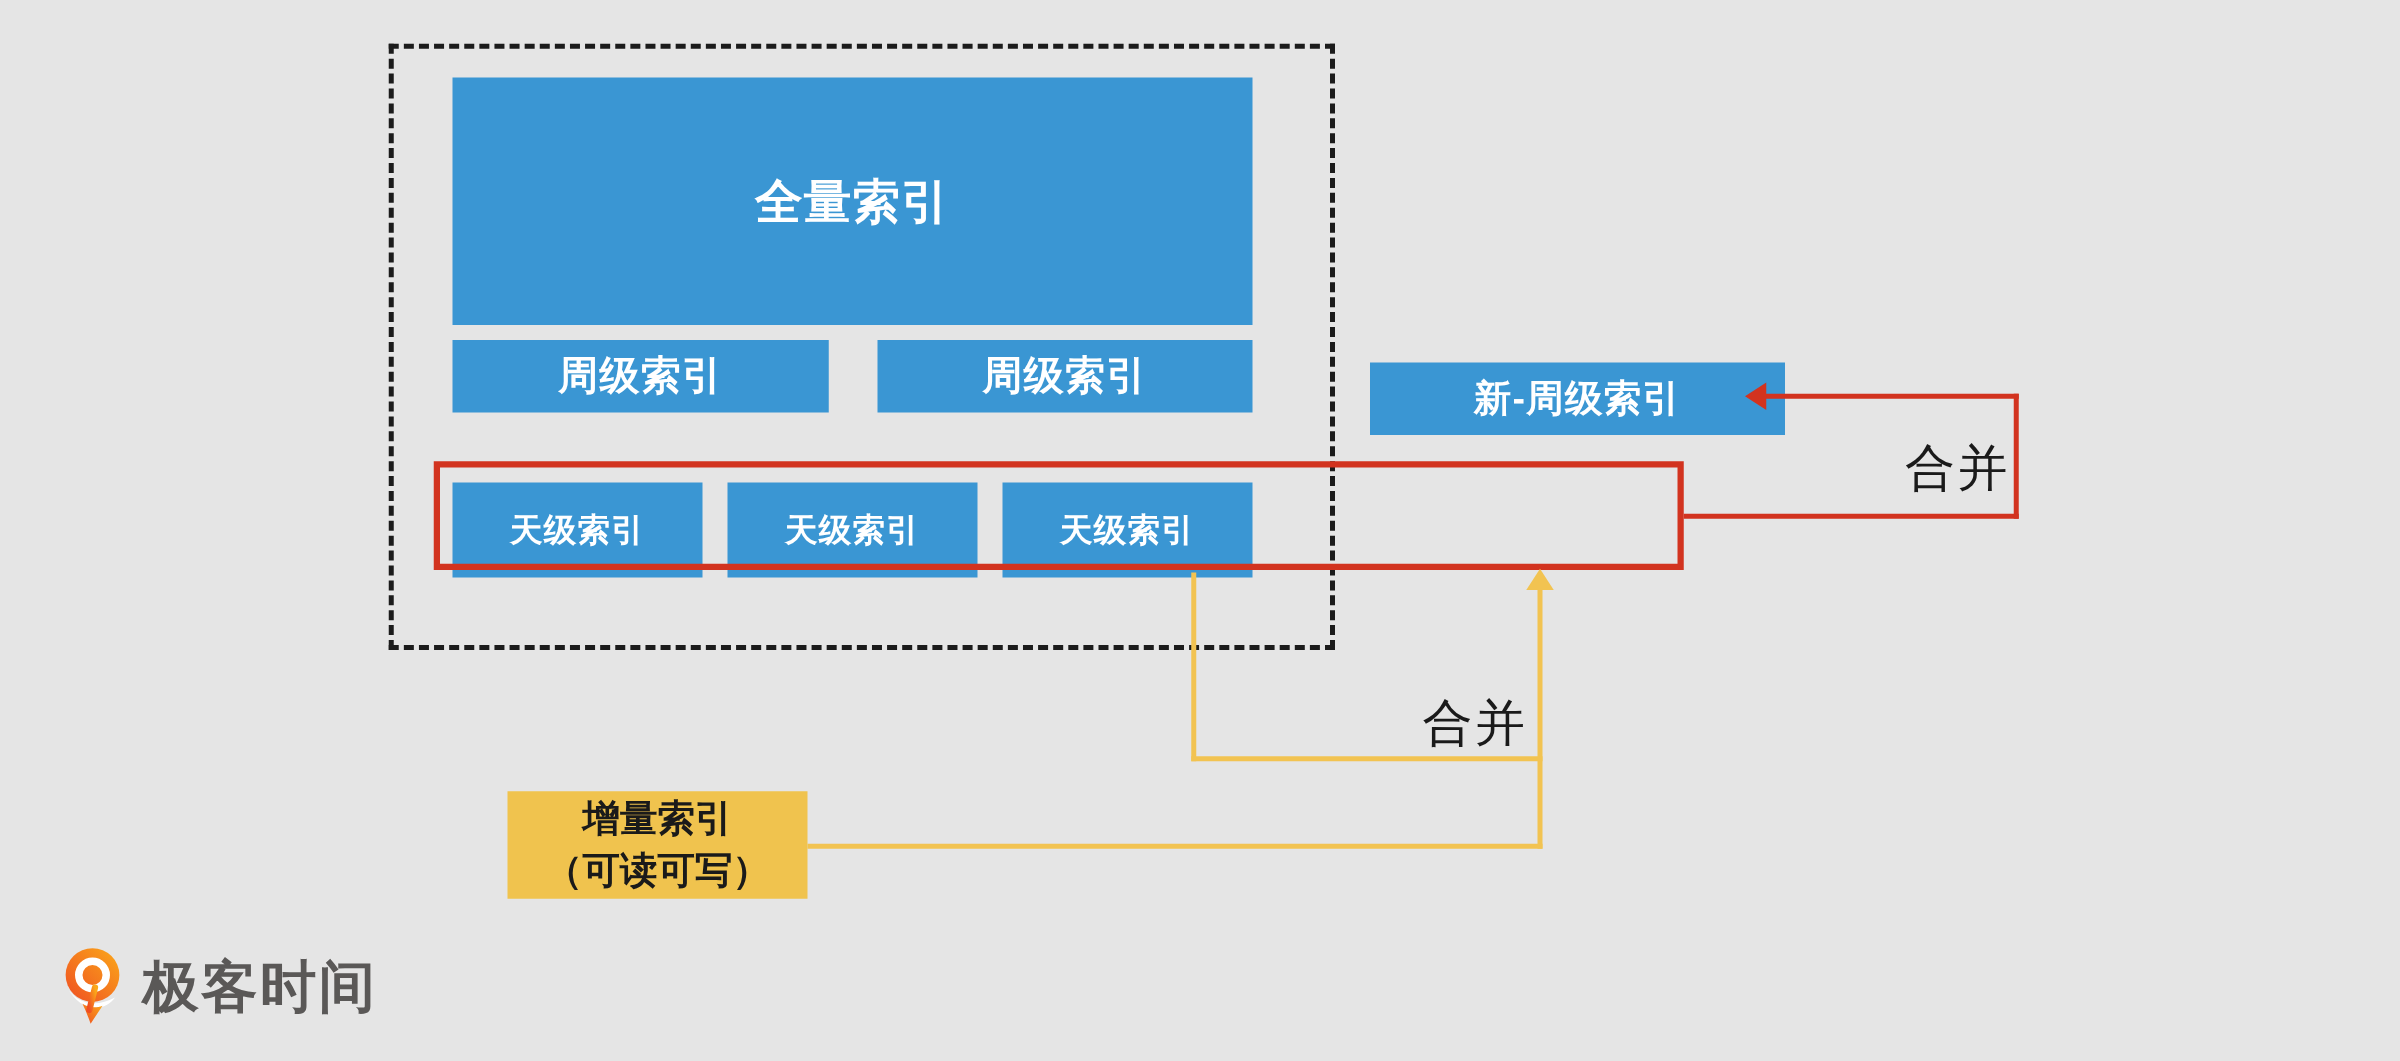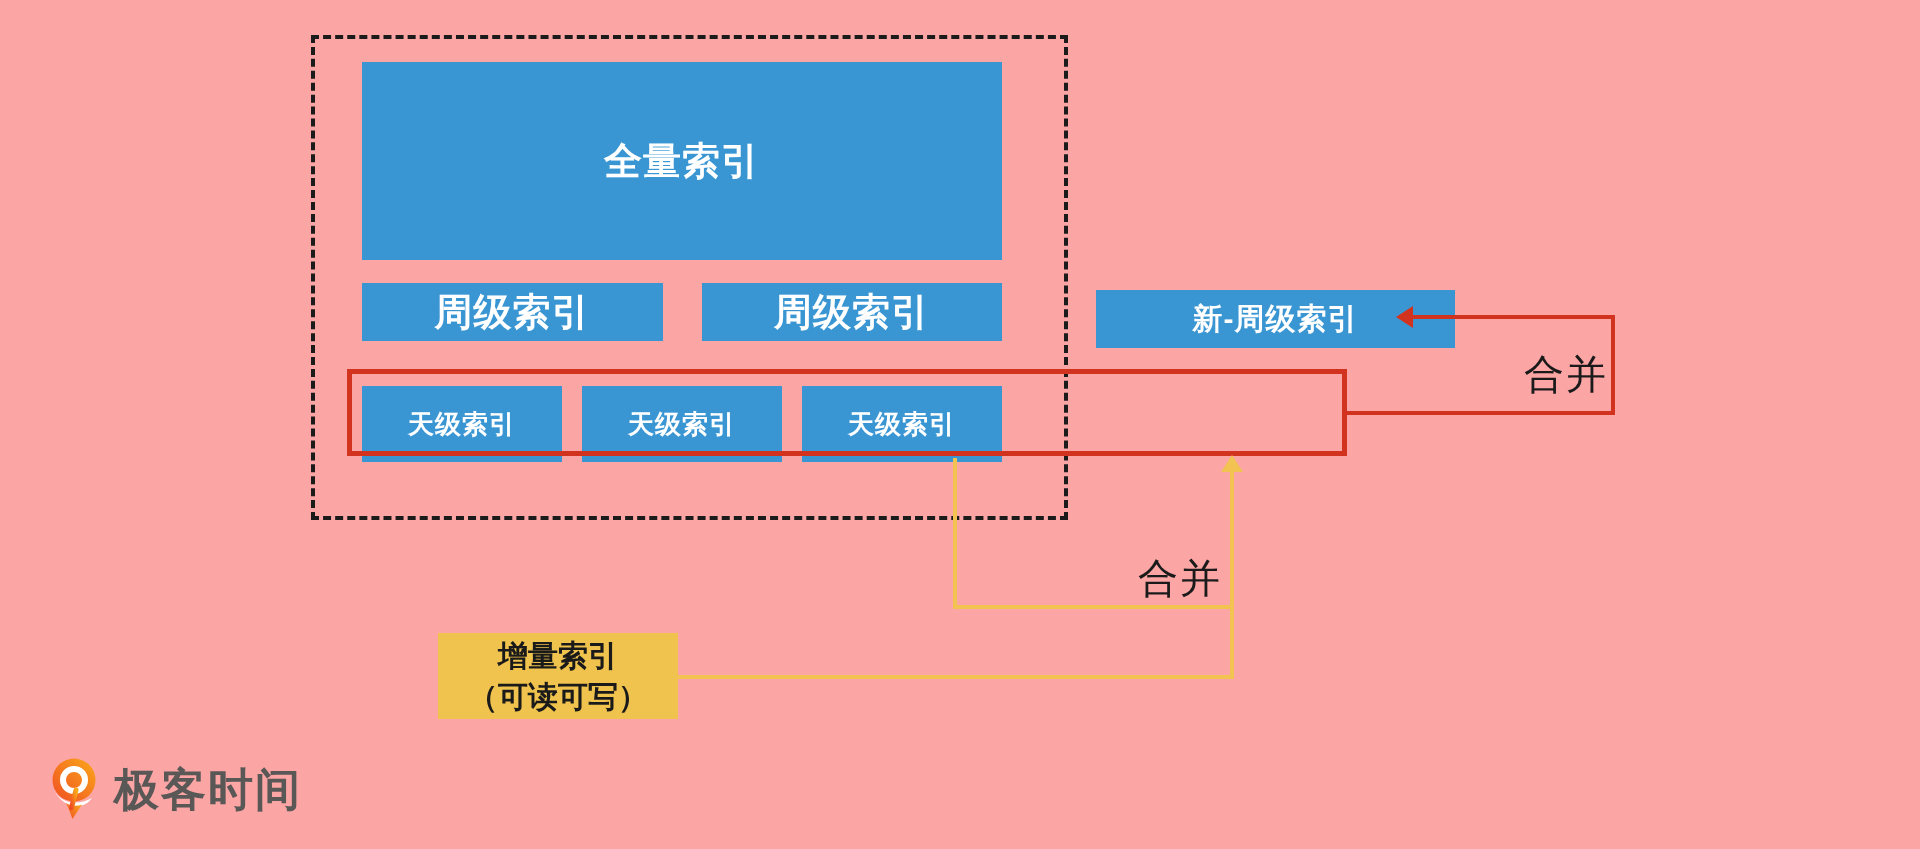--- a/index.html
+++ b/index.html
@@ -1,31 +1,31 @@
 <!DOCTYPE html>
 <html style="--box-blue: #3A96D3; --highlight-red: #D2331F; --accent-yellow: #F2C351; --accent-yellow-box: #F0C34E; --dash-border: #1B1B1B; --logo-orange: #F4511E; --logo-text-gray: #5A5857;"><head>
 <meta charset="utf-8">
 <title>Diagram</title>
 <style>
   html,body{margin:0;padding:0;background:#fff;}
   .canvas{
-    position:relative;width:1920px;height:849px;background:#fca5a5;overflow:hidden;
+    position:relative;width:1920px;height:849px;background:#e5e5e5;overflow:hidden;
     font-family:"Liberation Sans","DejaVu Sans",sans-serif;
   }
   .box{
     position:absolute;display:flex;align-items:center;justify-content:center;
     background:var(--box-blue,#3A96D3);color:#fff;font-weight:600;
     letter-spacing:1px;white-space:nowrap;
   }
   .box.full{left:362px;top:62px;width:640px;height:198px;font-size:38px;}
-  .box.week{top:283px;height:58px;font-size:38px;}
+  .box.week{top:272px;height:58px;font-size:32px;}
   .box.day{top:386px;height:76px;font-size:26px;}
   .w1{left:362px;width:301px;}
   .w2{left:702px;width:300px;}
-  .nw{left:1096px;top:290px;height:58px;width:359px;font-size:30px;}
+  .nw{left:1096px;top:290px;height:58px;width:332px;font-size:30px;}
   .d1{left:362px;width:200px;}
   .d2{left:582px;width:200px;}
   .d3{left:802px;width:200px;}
   .nd{left:1094px;top:386px;height:58px;width:202px;font-size:30px;}
   .dashed-box{
     position:absolute;left:311px;top:35px;width:757px;height:485px;
     border:4px dashed var(--dash-border,#1b1b1b);box-sizing:border-box;
   }
   .red-rect{
     position:absolute;left:347px;top:369px;width:1000px;height:87px;
@@ -48,21 +48,21 @@
     border-bottom:17px solid var(--accent-yellow,#F2C351);
   }
   .merge-label{
     position:absolute;font-size:40px;color:#1a1a1a;font-weight:500;
     letter-spacing:2px;white-space:nowrap;
   }
   .inc-box{
     position:absolute;left:406px;top:633px;width:240px;height:86px;
     background:var(--accent-yellow-box,#F0C34E);color:#1a1a1a;
     display:flex;flex-direction:column;align-items:center;justify-content:center;
-    font-size:30px;font-weight:700;line-height:41px;white-space:nowrap;margin-left:32px;
+    font-size:30px;font-weight:700;line-height:41px;white-space:nowrap;
   }
   .logo{position:absolute;left:50px;top:758px;display:flex;align-items:flex-end;}
   .brand{
     font-size:45px;font-weight:700;color:var(--logo-text-gray,#5A5857);
     margin-left:16px;letter-spacing:2px;white-space:nowrap;
   }
 </style>
 </head>
 <body>
 

